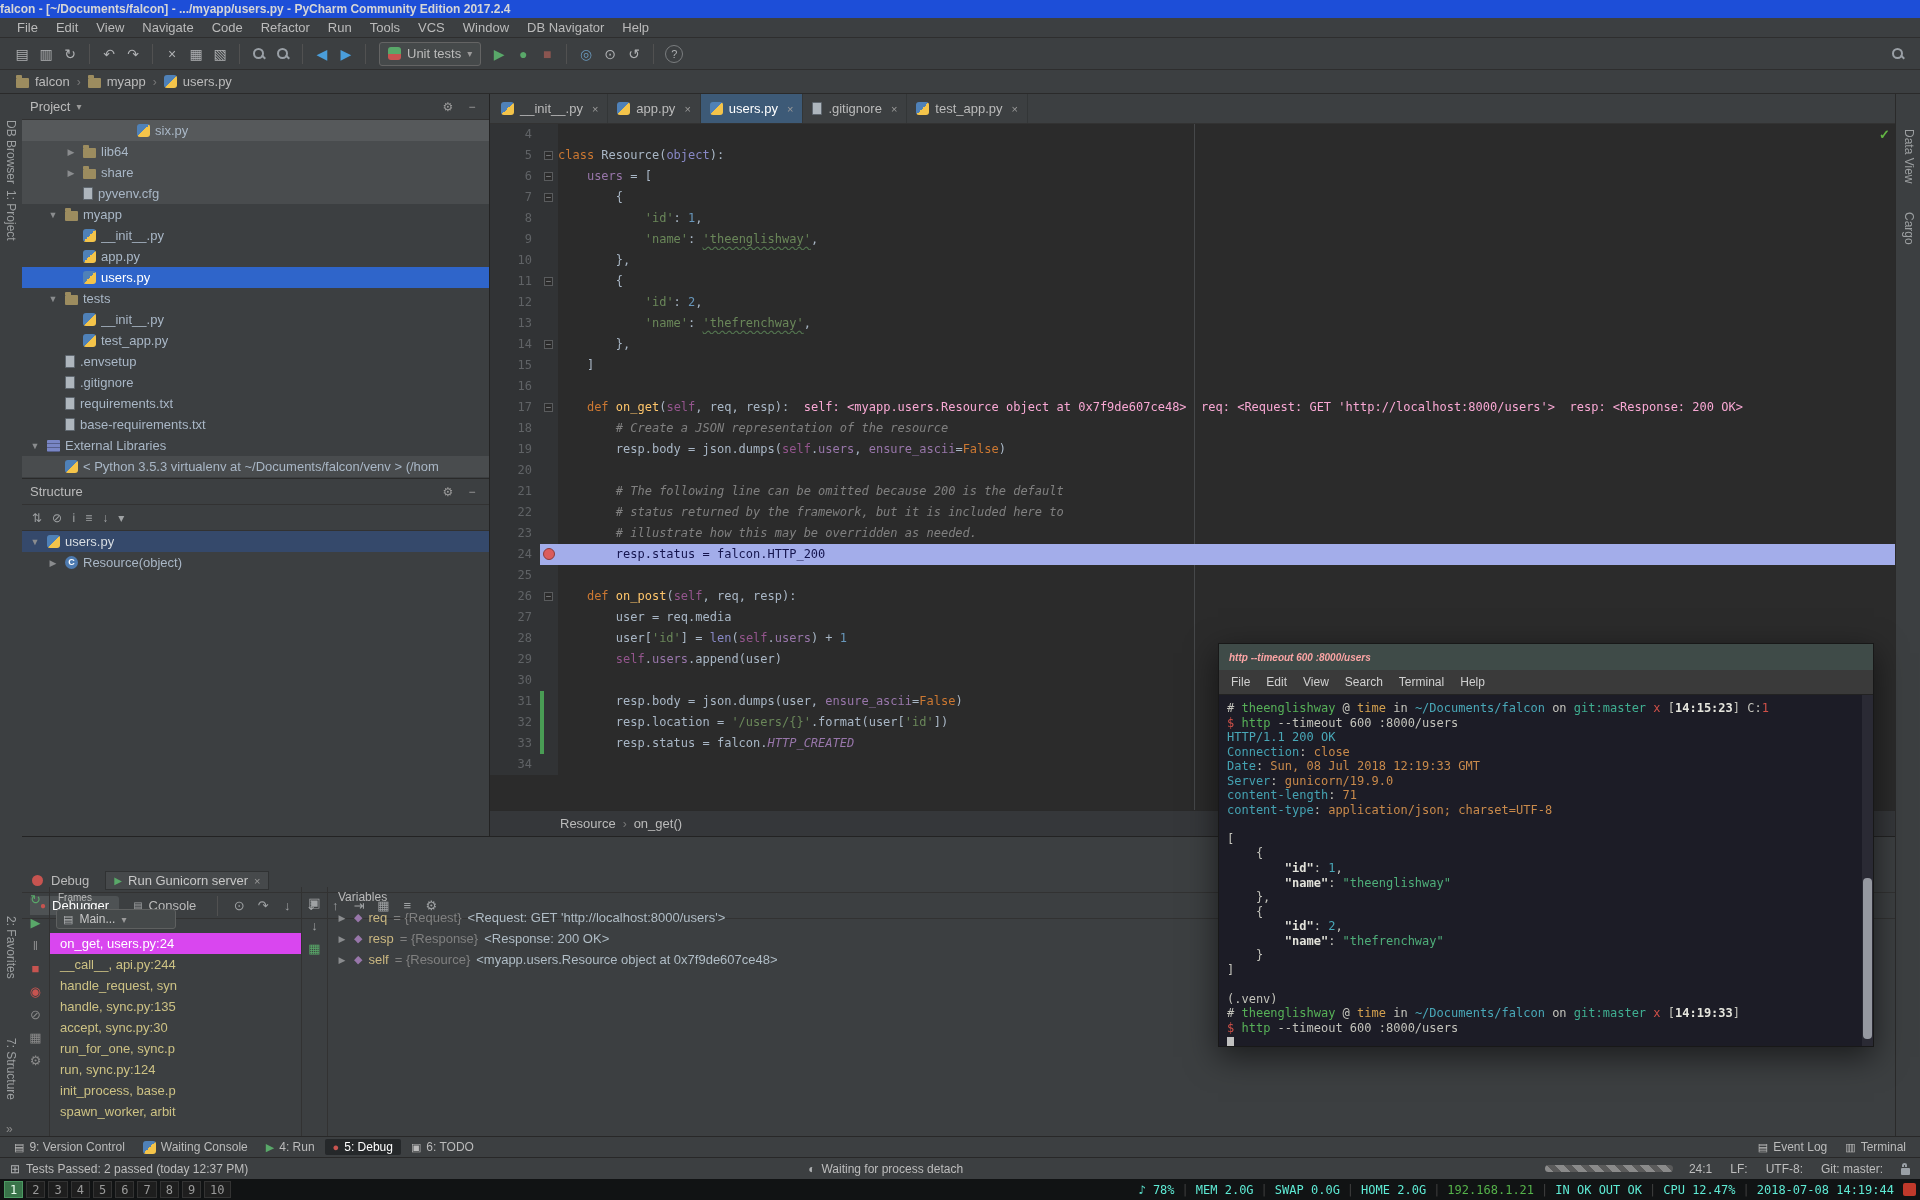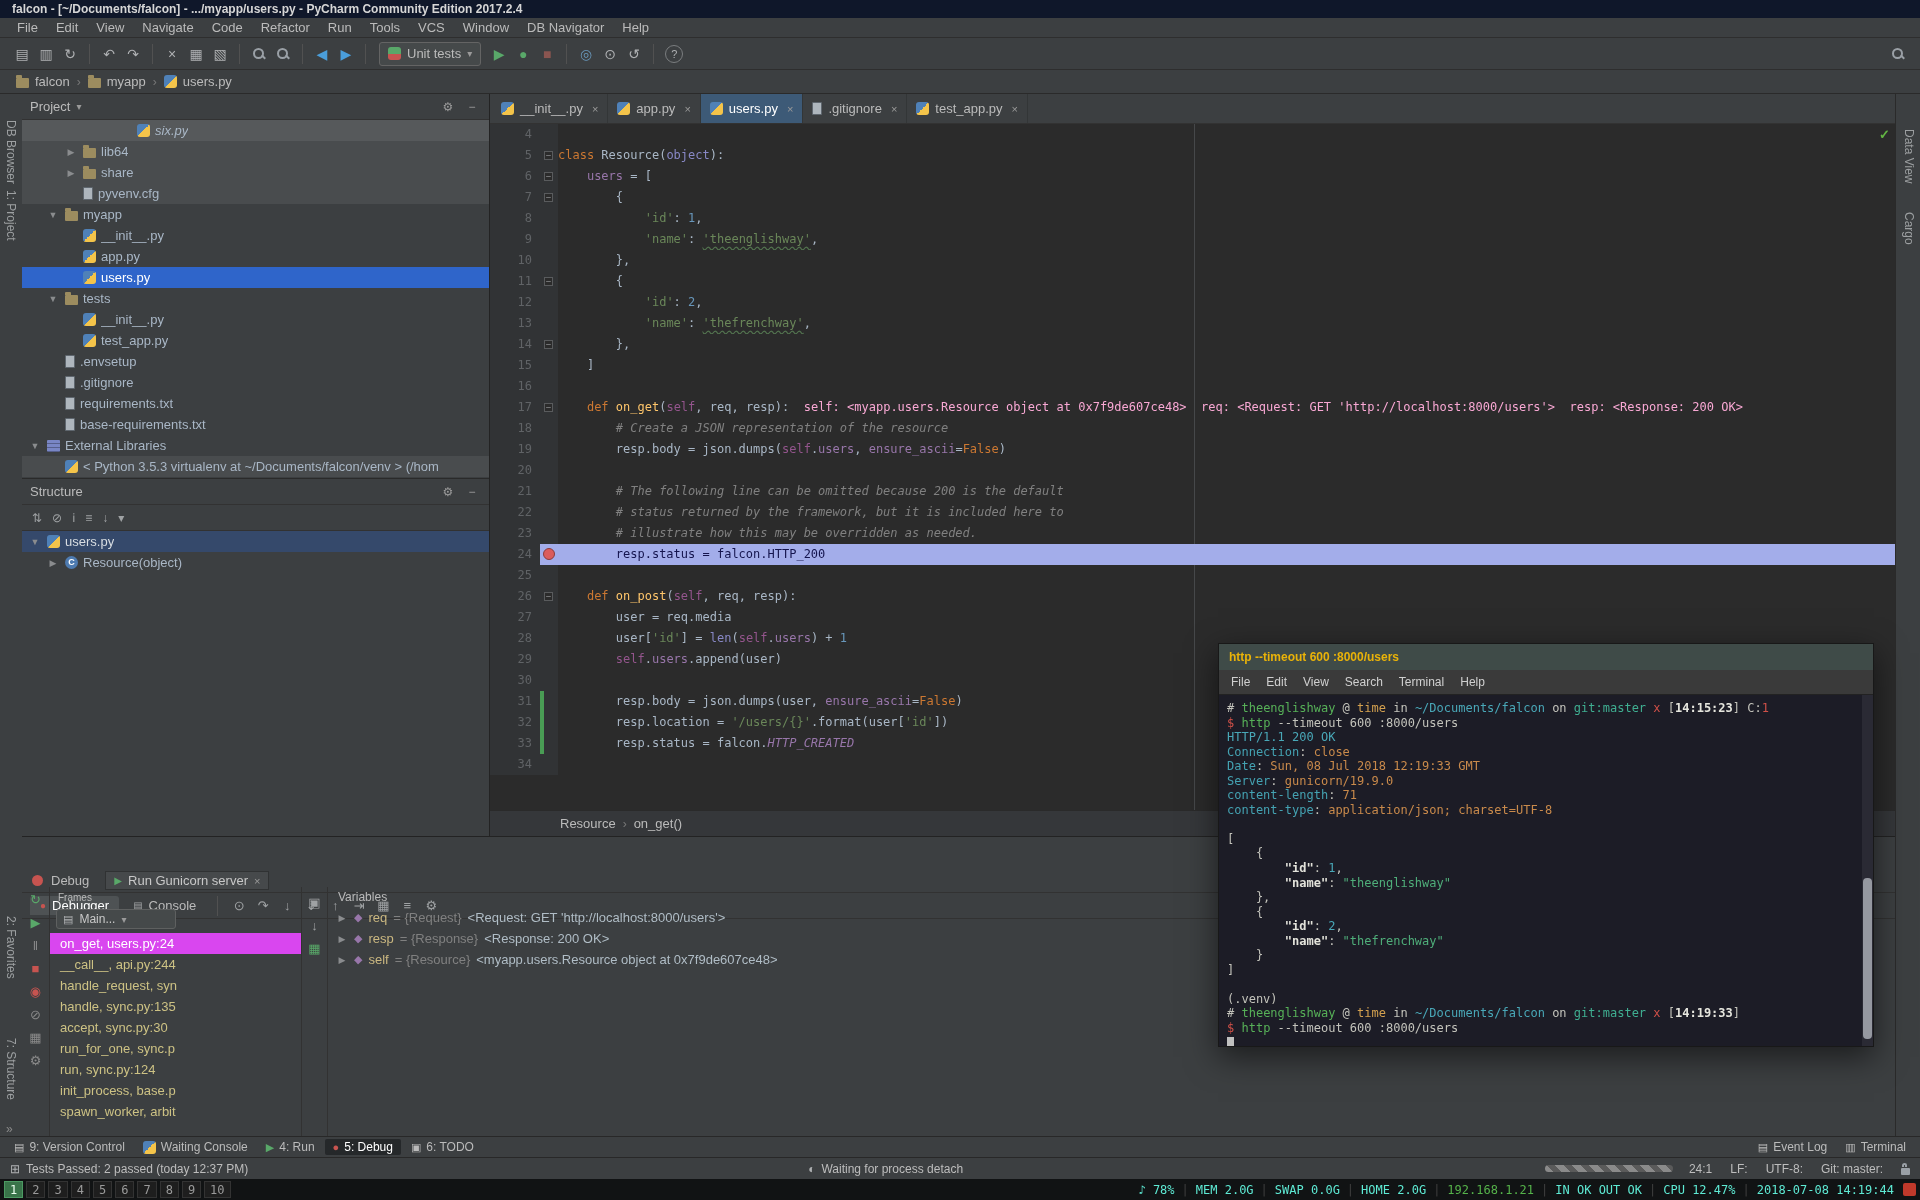--- a/index.html
+++ b/index.html
@@ -1,20 +1,20 @@
 <!DOCTYPE html>
 <html><head>
 <meta charset="utf-8">
 <style>
   html,body{margin:0;padding:0;background:#141414;}
   .root{position:relative;width:1920px;height:1200px;overflow:hidden;background:#2b2b2b;
         font-family:"Liberation Sans",sans-serif;color:#a9b7c6;font-size:13px;}
   
-  .titlebar{position:absolute;left:0;top:0;width:1920px;height:18px;background:#0f172a;color:#d6d6d6;
-            font-size:12px;line-height:18px;padding-left:12px;box-sizing:border-box;font-weight:bold;}
+  .titlebar{position:absolute;left:0;top:0;width:1920px;height:18px;background:#1d4ed8;color:#d6d6d6;
+            font-size:12px;line-height:18px;padding-left:0;box-sizing:border-box;font-weight:bold;}
   .menubar{position:absolute;left:0;top:18px;width:1920px;height:20px;background:#3c3f41;display:flex;
            align-items:center;padding-left:8px;box-sizing:border-box;color:#bbbbbb;border-bottom:1px solid #2e2e2e;}
   .mitem{padding:0 9px;cursor:default;}
   .toolbar{position:absolute;left:0;top:38px;width:1920px;height:32px;background:#3c3f41;display:flex;
            align-items:center;padding:0 10px;box-sizing:border-box;border-bottom:1px solid #2e2e2e;}
   .tbico{width:24px;height:22px;display:flex;align-items:center;justify-content:center;color:#afb1b3;
          font-size:14px;border-radius:3px;}
   .tbico.circled{border:1px solid #7a7d7f;border-radius:50%;width:16px;height:16px;font-size:11px;margin:0 4px;}
   .tbsep{width:1px;height:20px;background:#515151;margin:0 7px;flex:none;}
   .combo{display:flex;align-items:center;gap:6px;background:#45494a;border:1px solid #646464;border-radius:3px;
@@ -137,22 +137,22 @@
            font-family:"DejaVu Sans Mono",monospace;font-size:12px;color:#9a9a9a;padding:0 4px;box-sizing:border-box;gap:3px;}
   .ws{min-width:12px;height:17px;display:flex;align-items:center;justify-content:center;border:1px solid #333;
       background:#1e1e1e;padding:0 5px;box-sizing:border-box;}
   .ws.active{background:#39744a;color:#eafff0;border-color:#4c9a63;}
   .tstat{color:#5eead4;}
   .tsep{color:#3f3f3f;margin:0 4px;}
   .alerticon{width:13px;height:13px;background:#c0392b;border-radius:2px;margin-left:6px;}
   
   .term{position:absolute;left:1218px;top:643px;width:656px;height:404px;z-index:60;display:flex;flex-direction:column;
         border:1px solid #181818;box-shadow:0 10px 30px rgba(0,0,0,0.55);box-sizing:border-box;}
-  .termtitle{height:26px;background:#3f4b48;color:#eab308;display:flex;align-items:center;padding:0 10px;
-             font-size:12px;font-weight:bold;flex:none;}
+  .termtitle{height:26px;background:#3f4b48;color:#fca5a5;display:flex;align-items:center;padding:0 10px;
+             font-size:10px;font-weight:bold;flex:none;font-style:italic;}
   .termmenu{height:24px;background:#3a3a3a;color:#d0d0d0;display:flex;align-items:center;padding-left:4px;
             font-size:12px;flex:none;border-bottom:1px solid #222;}
   .termmenu span{padding:0 8px;}
   .termbody{flex:1;background:#1c1c26;position:relative;overflow:hidden;
             font-family:"DejaVu Sans Mono",monospace;font-size:12px;}
   .termlines{position:absolute;left:8px;top:6px;right:14px;bottom:0;}
   .tline{height:14.55px;line-height:14.55px;white-space:pre;}
   .termscroll{position:absolute;right:0;top:0;bottom:0;width:11px;background:#2a2a34;}
   .termthumb{position:absolute;right:1px;width:9px;top:52%;height:46%;background:#9598a0;border-radius:4px;}
   .tcursor{display:inline-block;width:7px;height:12px;background:#c0c0c0;vertical-align:middle;}
@@ -248,21 +248,21 @@
   <div class="leftcol">
     <div class="panel" style="top:0;height:384px;">
       <div class="panelhead" id="projecthead">
         <span>Project</span>
         <span class="caret">▾</span>
         <span class="sp"></span>
       <span class="phico">⚙</span>
           <span class="phico">−</span>
         </div>
       <div class="tree" id="ptree">
-          <div class="trow band2" style="padding-left: 96px; font-style: italic;">
+          <div class="trow band2" style="padding-left: 96px;">
             <span class="arr"></span>
             <span class="i i-py"></span>
             <span class="tlabel">six.py</span>
           </div>
           <div class="trow band" style="padding-left: 42px;">
             <span class="arr">▶</span>
             <span class="i i-folder"></span>
             <span class="tlabel">lib64</span>
           </div>
           <div class="trow band" style="padding-left: 42px;">

